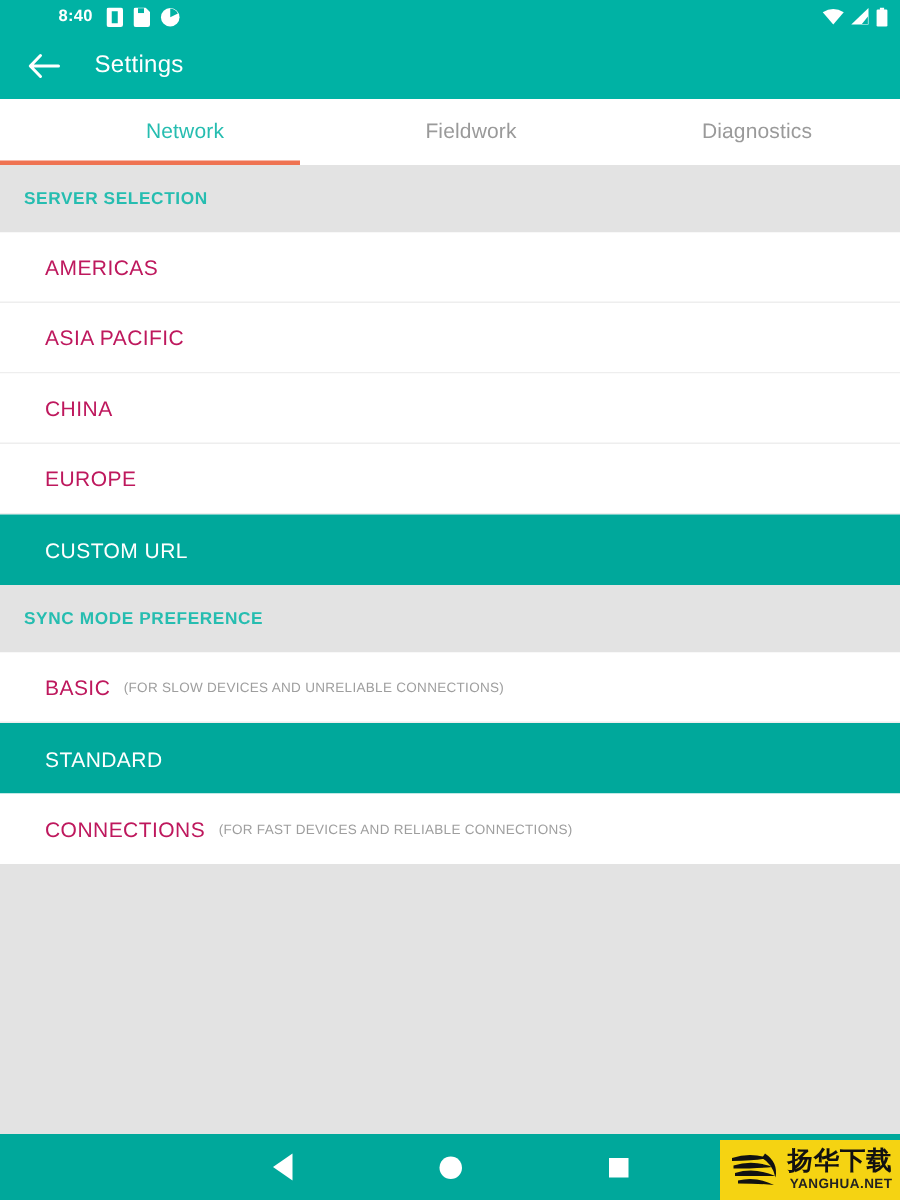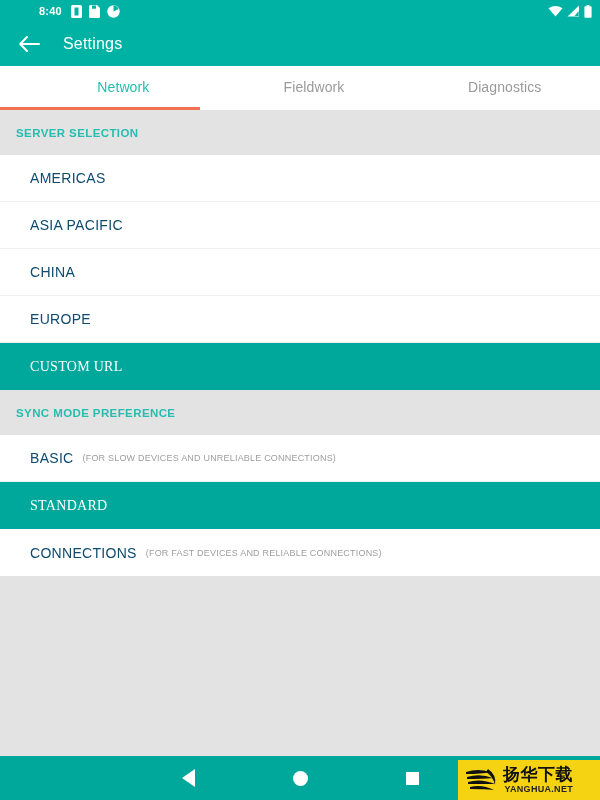--- a/index.html
+++ b/index.html
@@ -106,31 +106,31 @@
     height:47px;
     background:#ffffff;
     display:flex; align-items:center;
     padding:0 16px 0 30px;
     cursor:pointer;
     border-bottom:1px solid #eeeeee;
   }
   .row:last-child { border-bottom:none; }
   .row .label {
     font-size:14px;
-    color:#0c4a6e;
+    color:#be185d;
     letter-spacing:0.3px;
   }
   .row .hint {
     font-size:9px;
     color:#9e9e9e;
     margin-left:9px;
     letter-spacing:0.2px;
   }
   .row.selected { background:#00a89b; border-bottom:none; }
-  .row.selected .label { color:#ffffff;font-family:Liberation Serif, serif; }
+  .row.selected .label { color:#ffffff; }
 
   .filler { background:#e3e3e3; height:100%; }
 
   
   .navbar {
     height:44px; flex:0 0 44px;
     background:#00a89b;
     display:flex; align-items:center; justify-content:center;
     gap:98px;
     position:relative;
@@ -151,21 +151,21 @@
   .nav-recents {
     width:13px; height:13px;
     background:#ffffff;
     cursor:pointer;
   }
 
   
   .watermark {
     position:absolute;
     right:0; bottom:0;
-    width:142px; height:40px;
+    width:120px; height:40px;
     background:#f5d312;
     display:flex; align-items:center;
     padding-left:6px;
     gap:5px;
     overflow:hidden;
   }
   .wm-logo { flex:0 0 auto; }
   .wm-text { display:flex; flex-direction:column; line-height:1; }
   .wm-cn {
     font-size:17px; font-weight:bold; color:#111111;

